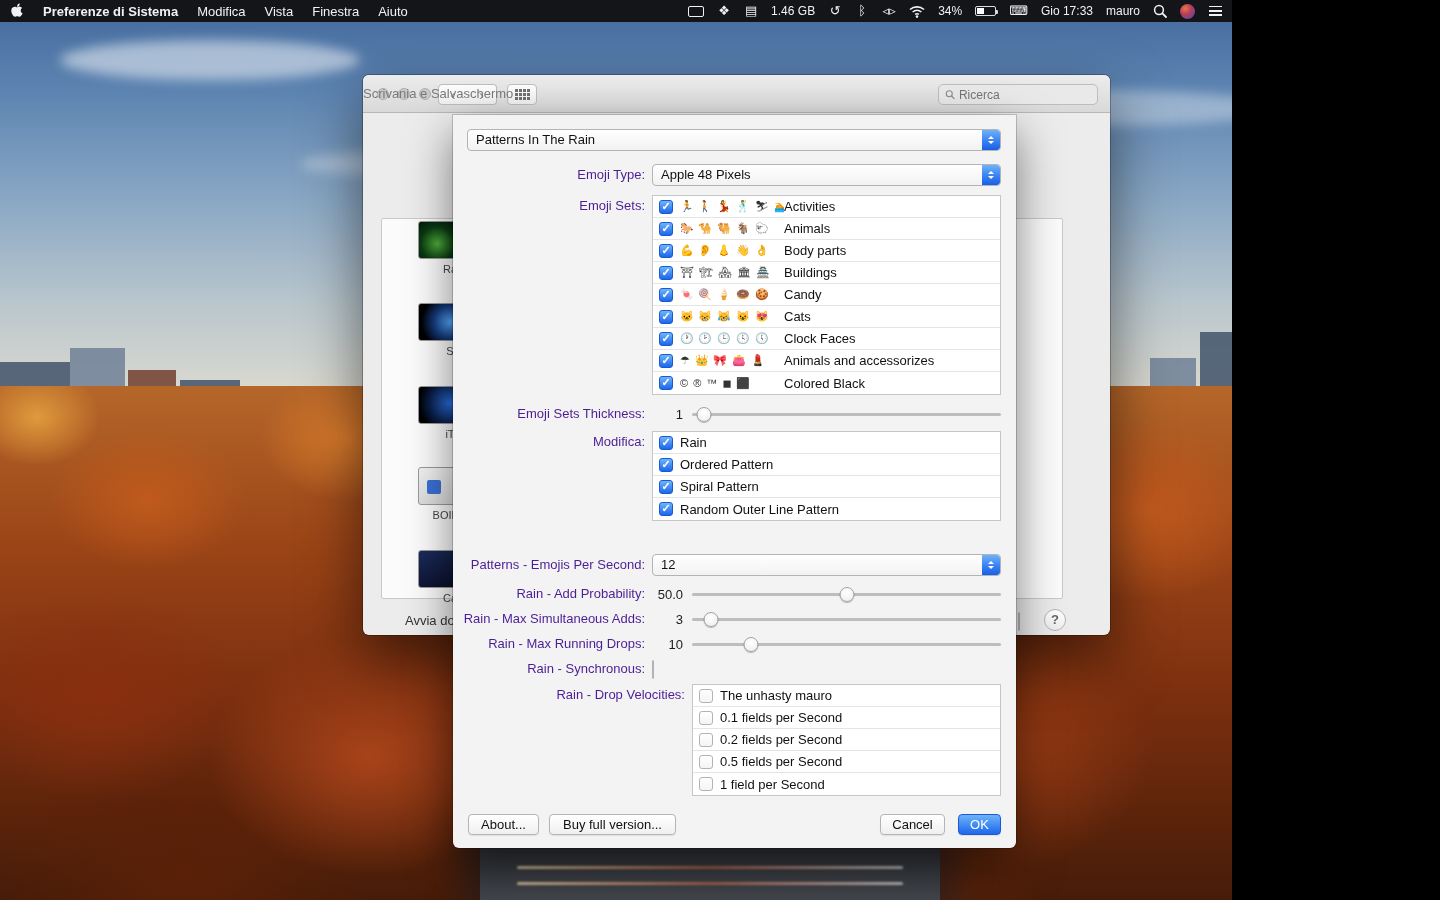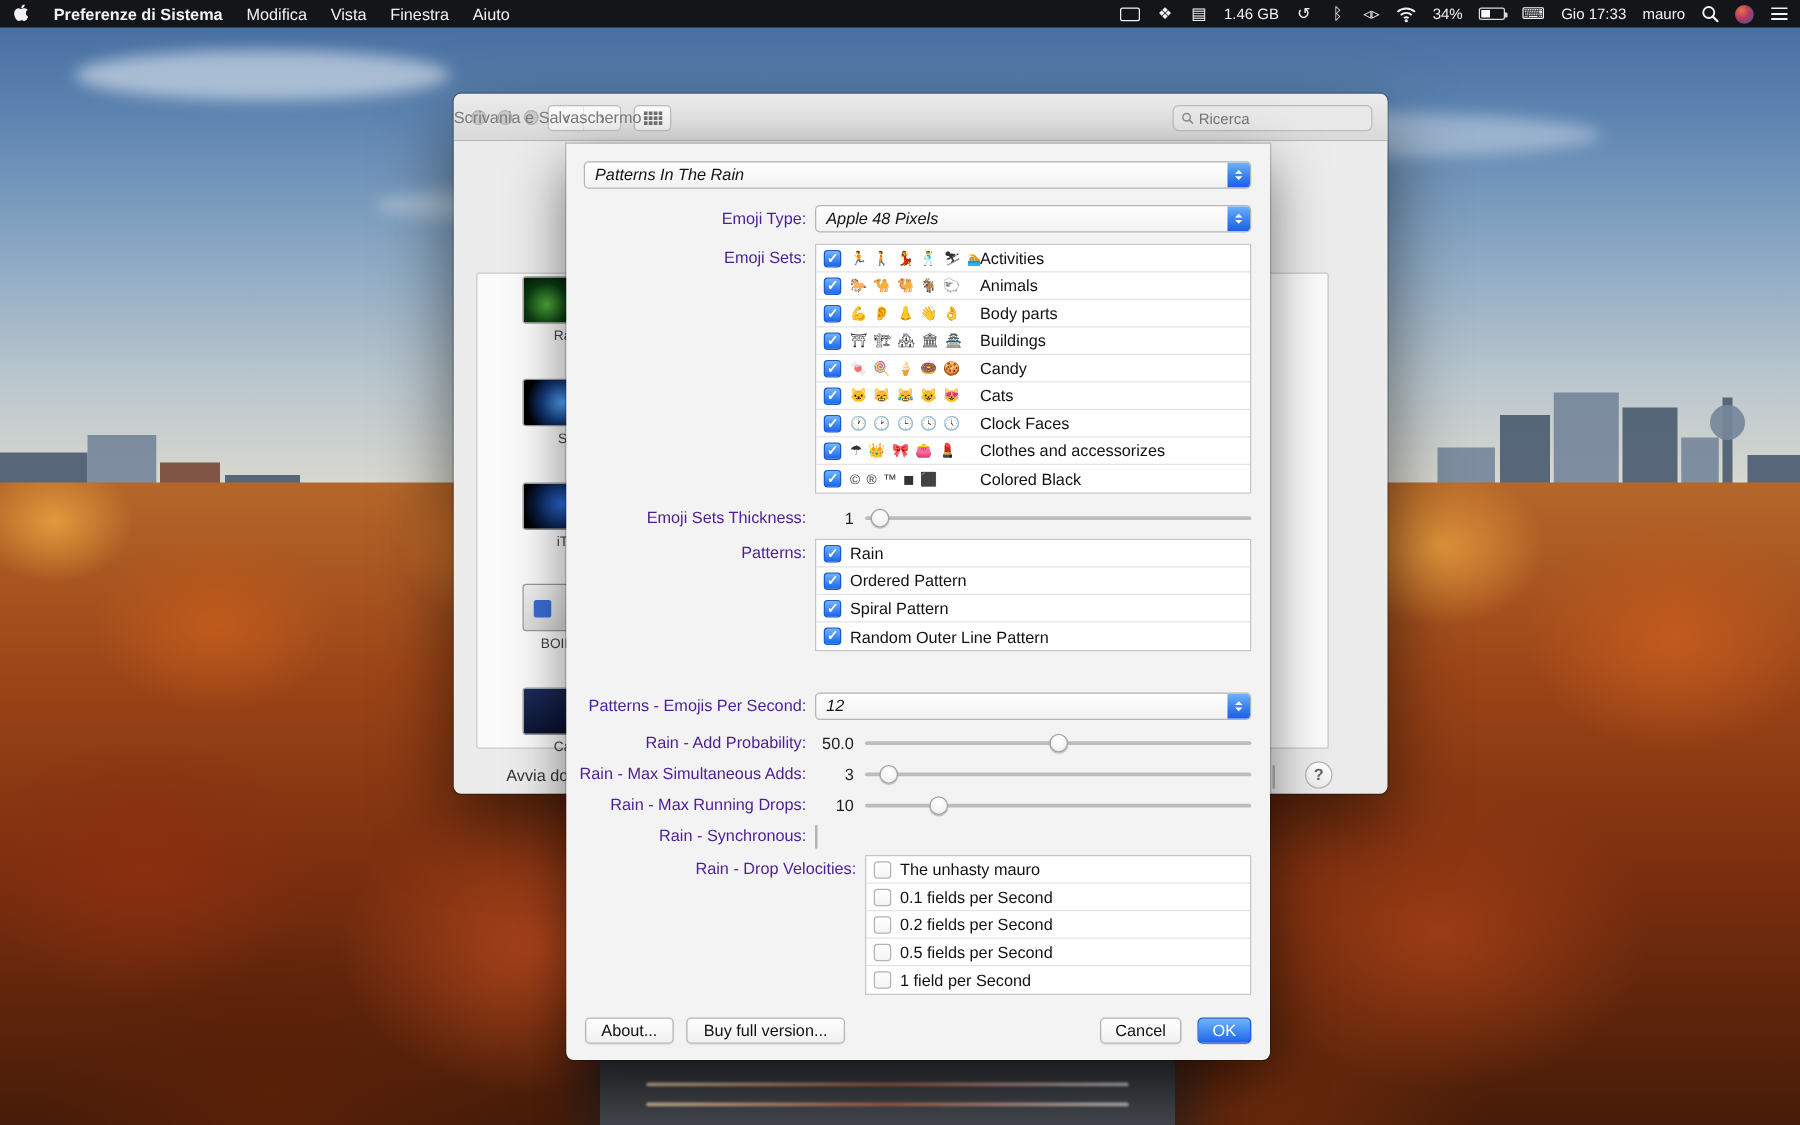--- a/index.html
+++ b/index.html
@@ -1,17 +1,17 @@
 <!DOCTYPE html>
 <html><head>
 <meta charset="utf-8">
 <style>
   * { margin:0; padding:0; box-sizing:border-box; }
   html,body { width:1440px; height:900px; overflow:hidden; font-family:"Liberation Sans", sans-serif; background:#000; }
-  .stage { position:relative; width:1440px; height:900px; overflow:hidden; }
+  .stage { position:relative; width:1232px; height:900px; overflow:hidden; }
 
   
   .desktop { position:absolute; inset:0; z-index:0; }
   .sky { position:absolute; left:0; top:0; right:0; height:420px;
     background:linear-gradient(180deg,#42699c 0%,#5d84b1 22%,#8aa8c4 48%,#b9c6cd 72%,#d8d8cf 92%,#e3ddcd 100%); }
   .cloud { position:absolute; border-radius:50%; filter:blur(6px); opacity:.5; background:#ffffff; }
   .skyline { position:absolute; left:0; top:300px; right:0; height:110px; }
   .bld { position:absolute; bottom:0; background:#4c5d72; opacity:.92; }
   .bld.lite { background:#76879b; }
   .trees { position:absolute; left:0; top:386px; right:0; bottom:0; background:
@@ -90,21 +90,21 @@
     text-align:center; line-height:20px; }
   .wincheck { position:absolute; left:655px; top:500px; }
 
   
   .sheet { position:absolute; left:453px; top:115px; width:563px; height:733px; z-index:20;
     background:#f3f3f3; border-radius:0 0 6px 6px; box-shadow:0 18px 45px rgba(0,0,0,.5), 0 0 0 1px rgba(0,0,0,.18); }
   .row { position:absolute; left:0; width:100%; display:flex; align-items:flex-start; }
   .lbl { flex:none; width:192px; text-align:right; font-size:13px; line-height:22px; color:#4c1d95; }
   .ctl { margin-left:7px; flex:1; margin-right:15px; }
   .popup { position:relative; height:22px; background:linear-gradient(#ffffff,#f2f2f2); border:1px solid #b4b4b4;
-    border-radius:4px; font-size:13px; line-height:20px; color:#111; padding:0 24px 12px 8px; overflow:hidden;font-style:italic; }
+    border-radius:4px; font-size:13px; line-height:20px; color:#111; padding:0 24px 12px 8px; overflow:hidden; }
   .popcap { position:absolute; right:0; top:0; bottom:0; width:18px; border-radius:0 3px 3px 0;
     background:linear-gradient(#6fb2fa 0%,#3d85f2 50%,#1a5fe4 100%); }
   .popcap::before, .popcap::after { content:""; position:absolute; left:50%; transform:translateX(-50%);
     border:3.5px solid transparent; }
   .popcap::before { top:3px; border-bottom-color:#fff; }
   .popcap::after { bottom:3px; border-top-color:#fff; }
   .listbox { background:#fff; border:1px solid #c6c6c6; }
   .lrow { display:flex; align-items:center; height:22px; padding:0 6px; border-bottom:1px solid #e4e4e4; font-size:13px; color:#111; }
   .lrow:last-child { border-bottom:none; }
   .checkbox { flex:none; width:14px; height:14px; border:1px solid #b3b3b3; border-radius:3px;
@@ -329,21 +329,21 @@
             <span>Cats</span>
           </div>
           <div class="lrow">
             <span class="checkbox on"></span>
             <span class="emojis">🕐 🕑 🕒 🕓 🕔</span>
             <span>Clock Faces</span>
           </div>
           <div class="lrow">
             <span class="checkbox on"></span>
             <span class="emojis">☂ 👑 🎀 👛 💄</span>
-            <span>Clothes and accessorizes</span>
+            <span>Animals and accessorizes</span>
           </div>
           <div class="lrow">
             <span class="checkbox on"></span>
             <span class="emojis">© ® ™ ◼ ⬛</span>
             <span>Colored Black</span>
           </div>
         </div>
       </div>
     </div>
 
@@ -351,21 +351,21 @@
       <span class="lbl">Emoji Sets Thickness:</span>
       <div class="ctl sliderctl">
         <span class="val">1</span>
         <div class="slider">
           <span class="thumb" style="left: 4%;"></span>
         </div>
       </div>
     </div>
 
     <div class="row" style="top:316px;">
-      <span class="lbl">Patterns:</span>
+      <span class="lbl">Modifica:</span>
       <div class="ctl">
         <div class="listbox">
           <div class="lrow">
             <span class="checkbox on"></span>
             <span>Rain</span>
           </div>
           <div class="lrow">
             <span class="checkbox on"></span>
             <span>Ordered Pattern</span>
           </div>

